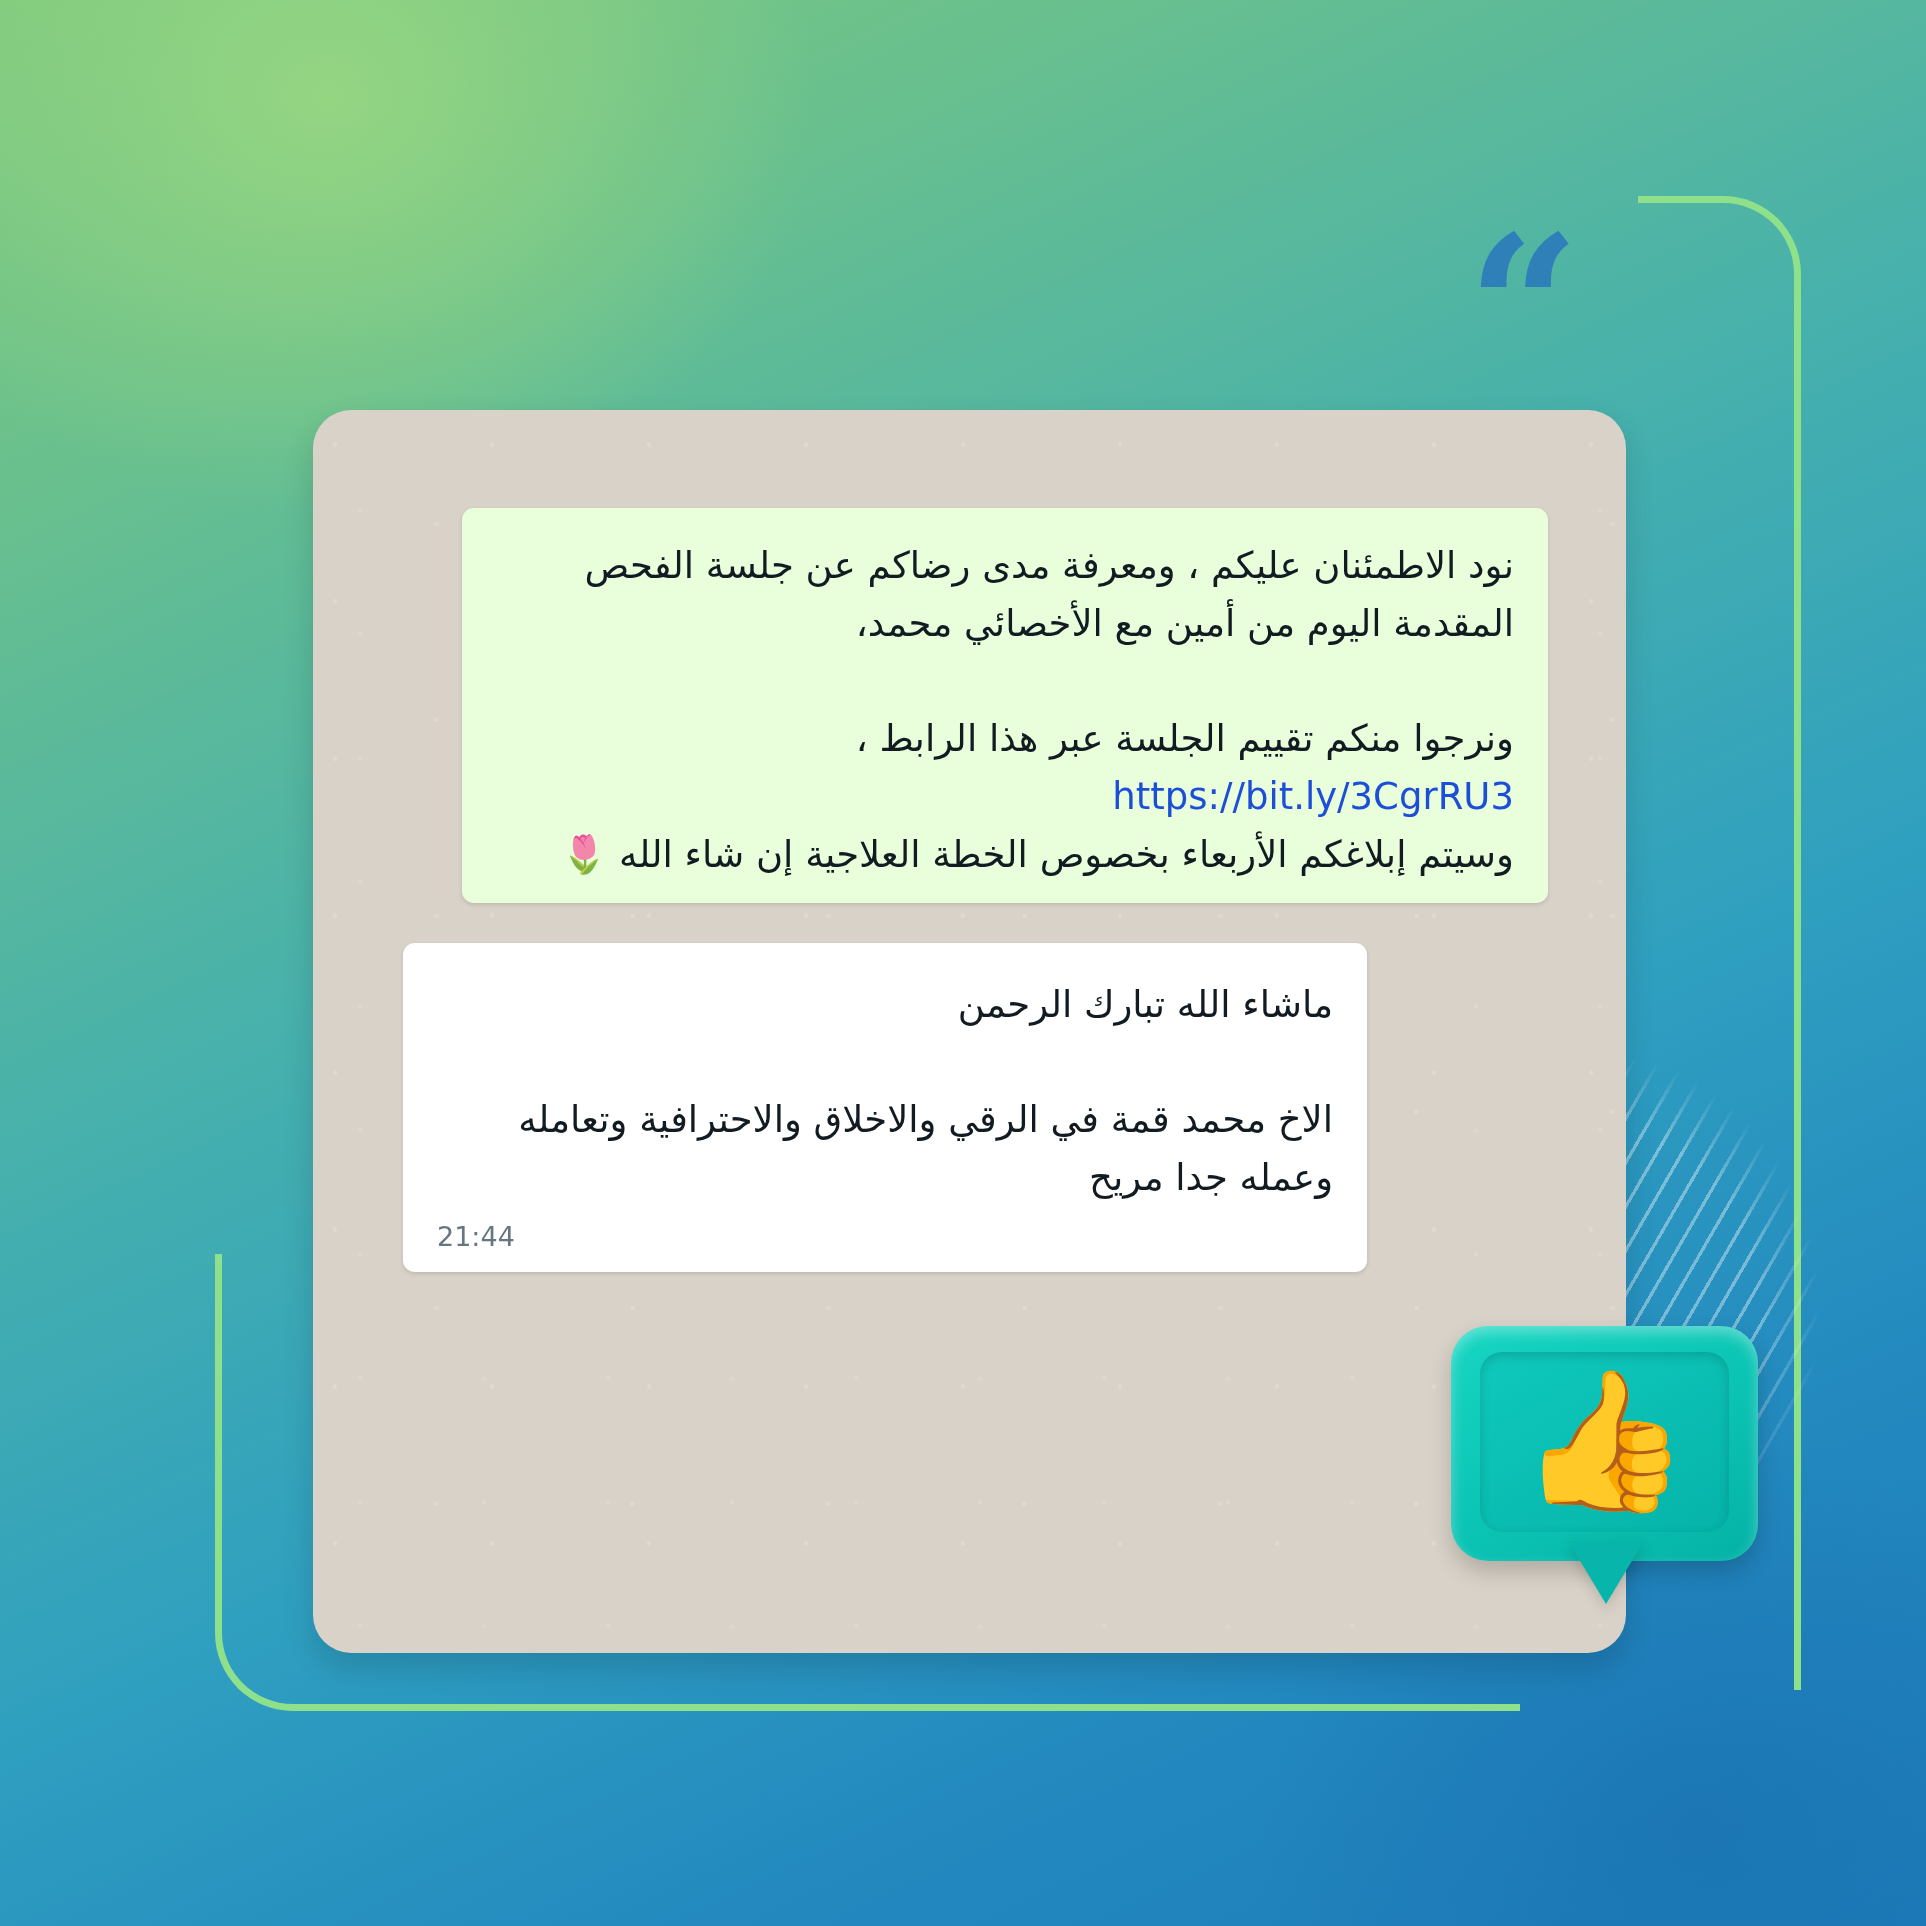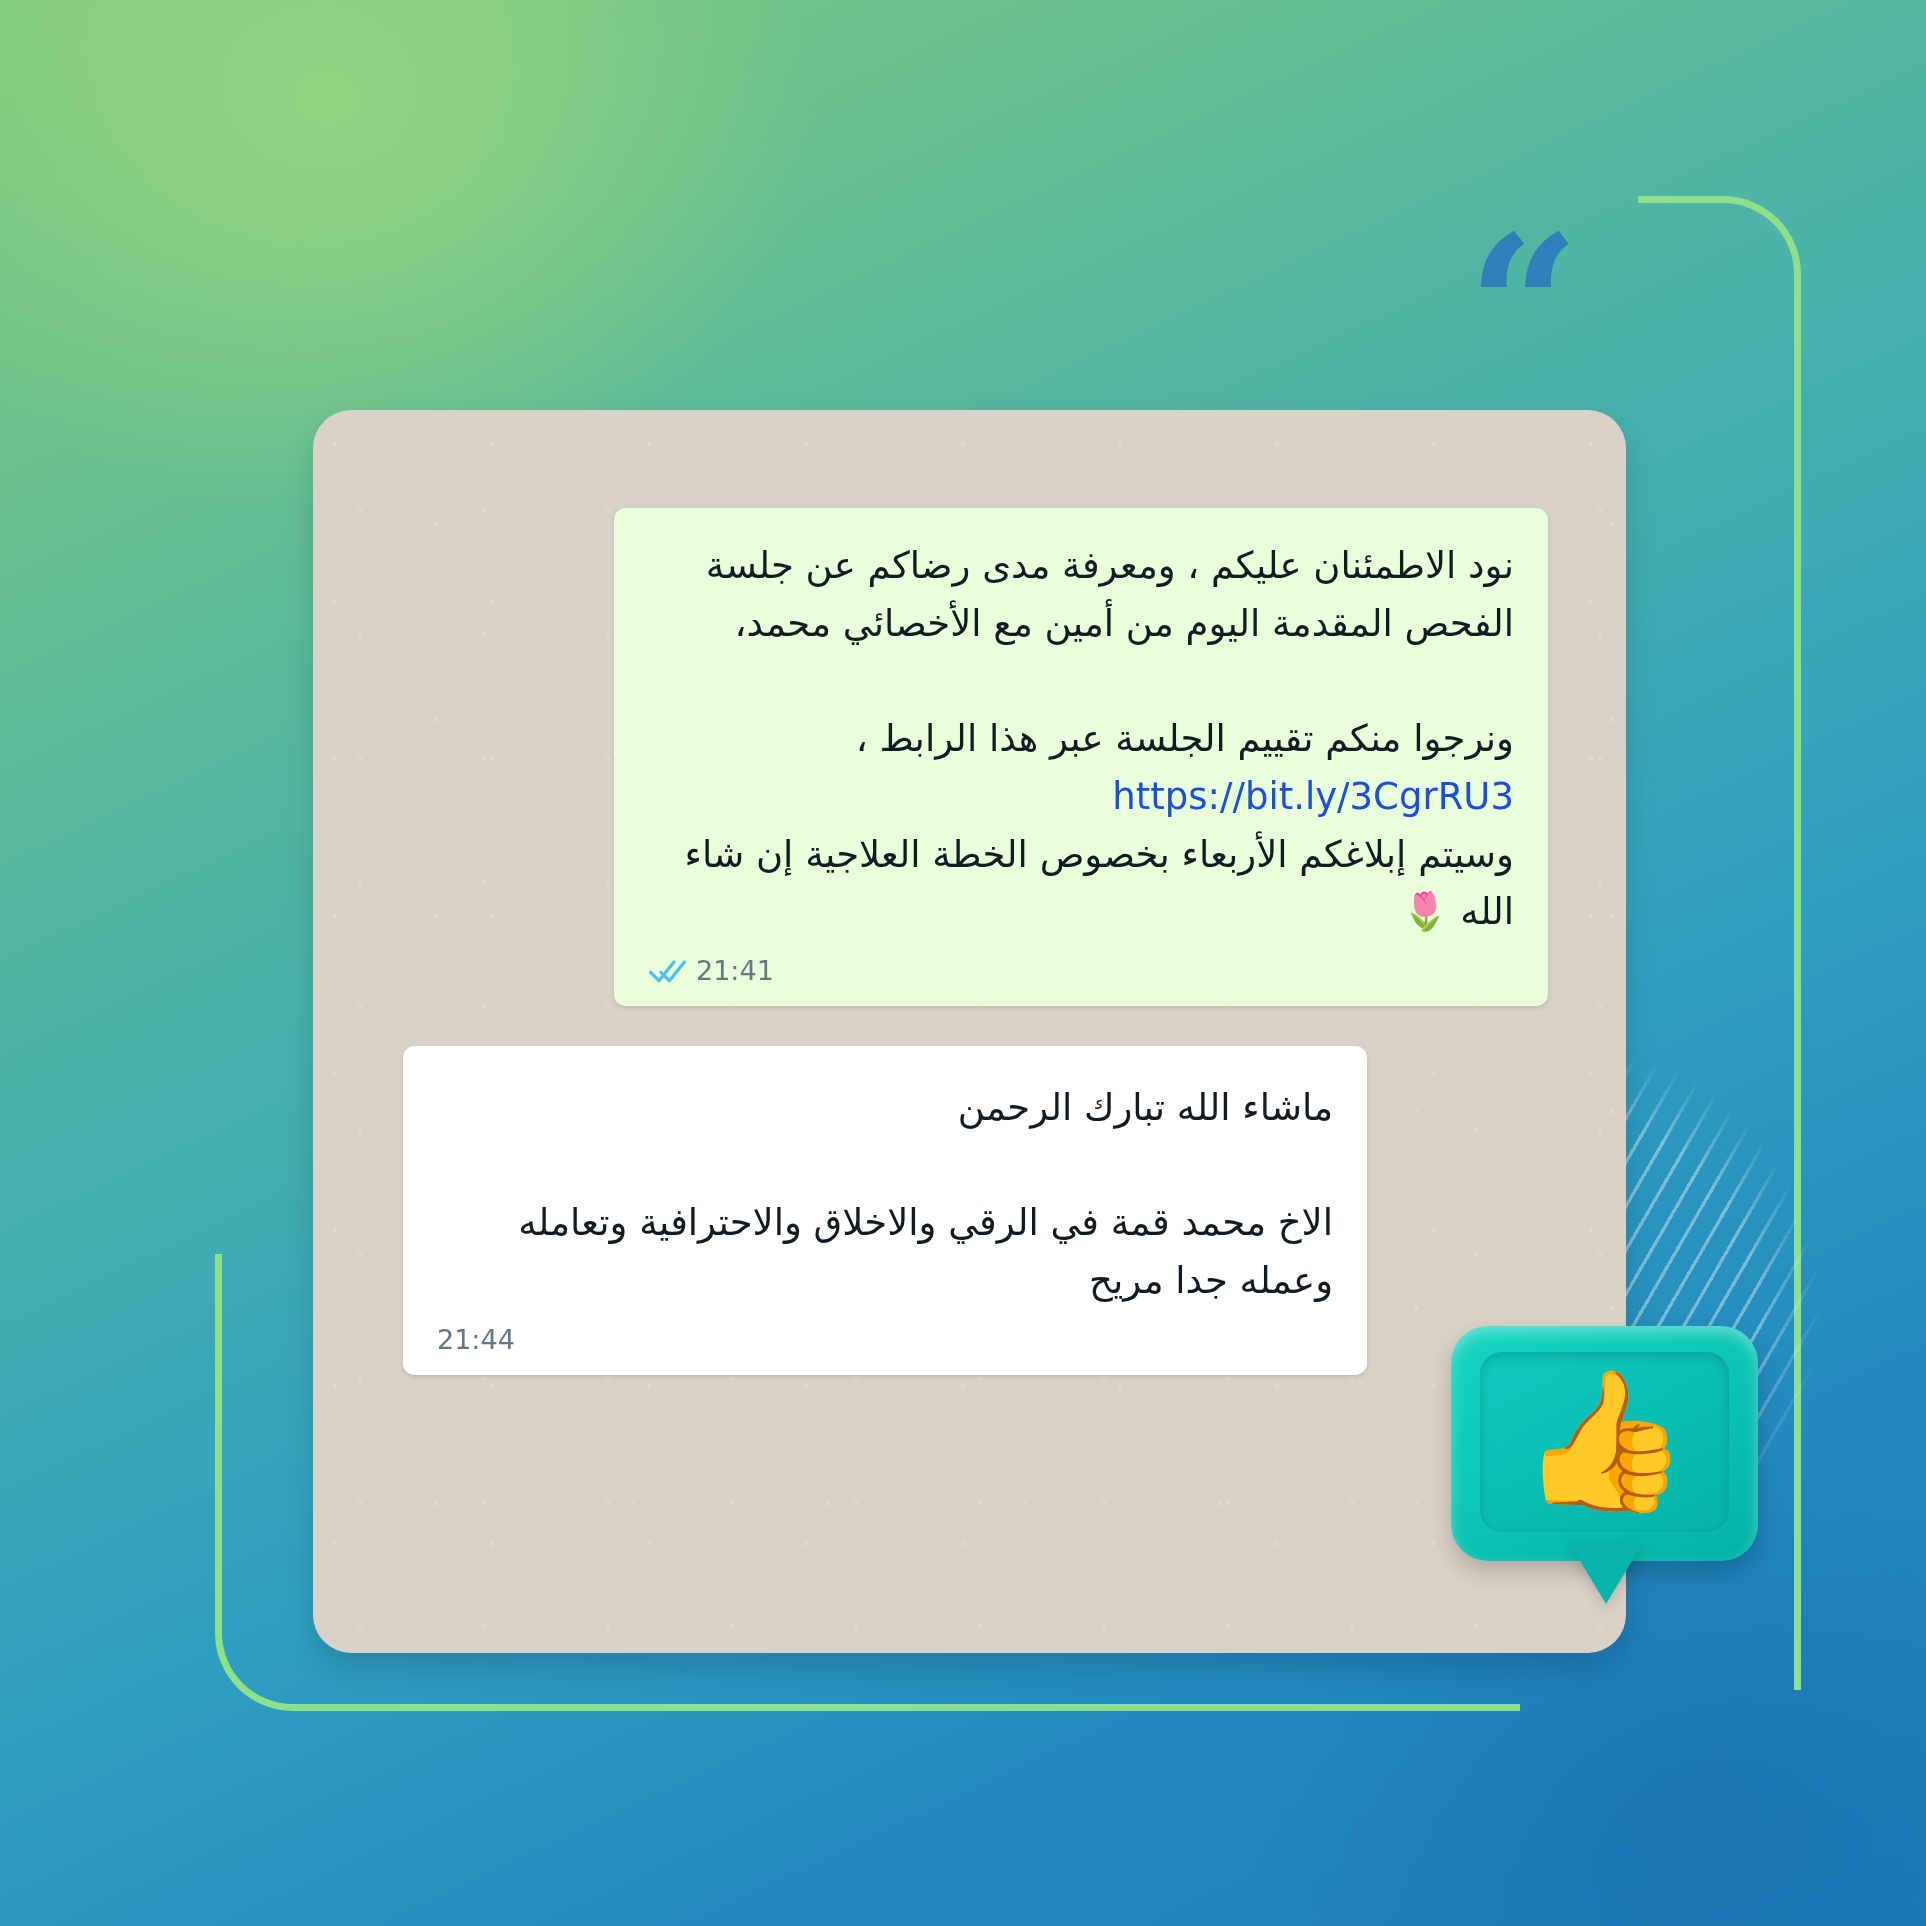--- a/index.html
+++ b/index.html
@@ -140,21 +140,21 @@
 
   .bubble {
     position: relative;
     border-radius: 11.7px;
     padding: 29px 34px 19.6px 34px;
     box-sizing: border-box;
     box-shadow: 0 2px 4.6px rgba(0,0,0,0.12);
   }
   .bubble.out {
     background: #e9ffdb;
-    width: 934px;
+    width: 1086px;
     margin-right: 0;
     margin-left: auto;
   }
   .bubble.in {
     background: #ffffff;
     width: 964px;
     margin-left: 12px;
     margin-right: auto;
     margin-top: 40px;
     padding-top: 33px;
@@ -266,29 +266,20 @@
   </div>
 
   <div class="chat-card">
     <div class="bubbles">
 
       <div class="bubble out">
         <div class="msg-text"><span>نود الاطمئنان عليكم ، ومعرفة مدى رضاكم عن جلسة الفحص المقدمة اليوم من أمين مع الأخصائي محمد،
 
 ونرجوا منكم تقييم الجلسة عبر هذا الرابط ، </span><a class="msg-link" href="#">https://bit.ly/3CgrRU3</a><span>
 وسيتم إبلاغكم الأربعاء بخصوص الخطة العلاجية إن شاء الله </span><span class="emoji">🌷</span></div>
-        <div class="meta">
-          <span class="ticks">
-            <svg width="39" height="26" viewBox="0 0 60 40" aria-hidden="true">
-              <polyline points="4,22 17,35 40,6" fill="none" stroke="#53bdeb" stroke-width="5" stroke-linecap="round" stroke-linejoin="round"></polyline>
-              <polyline points="20,22 33,35 56,6" fill="none" stroke="#53bdeb" stroke-width="5" stroke-linecap="round" stroke-linejoin="round"></polyline>
-            </svg>
-          </span>
-          <span class="time">21:41</span>
-        </div>
       </div>
 
       <div class="bubble in">
         <div class="msg-text">ماشاء الله تبارك الرحمن
 
 الاخ محمد قمة في الرقي والاخلاق والاحترافية وتعامله وعمله جدا مريح</div>
         <div class="meta in-meta">
           <span class="time">21:44</span>
         </div>
       </div>

